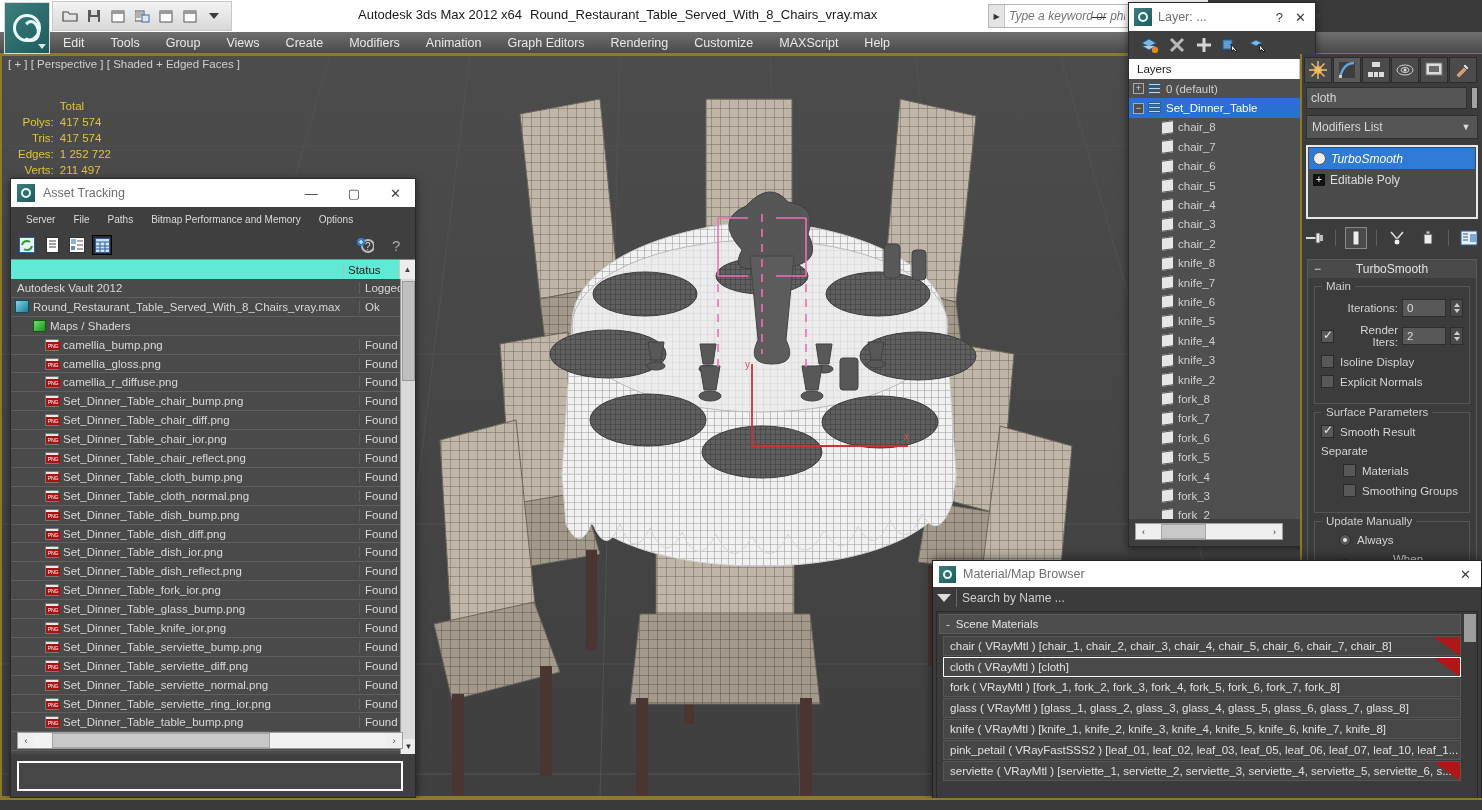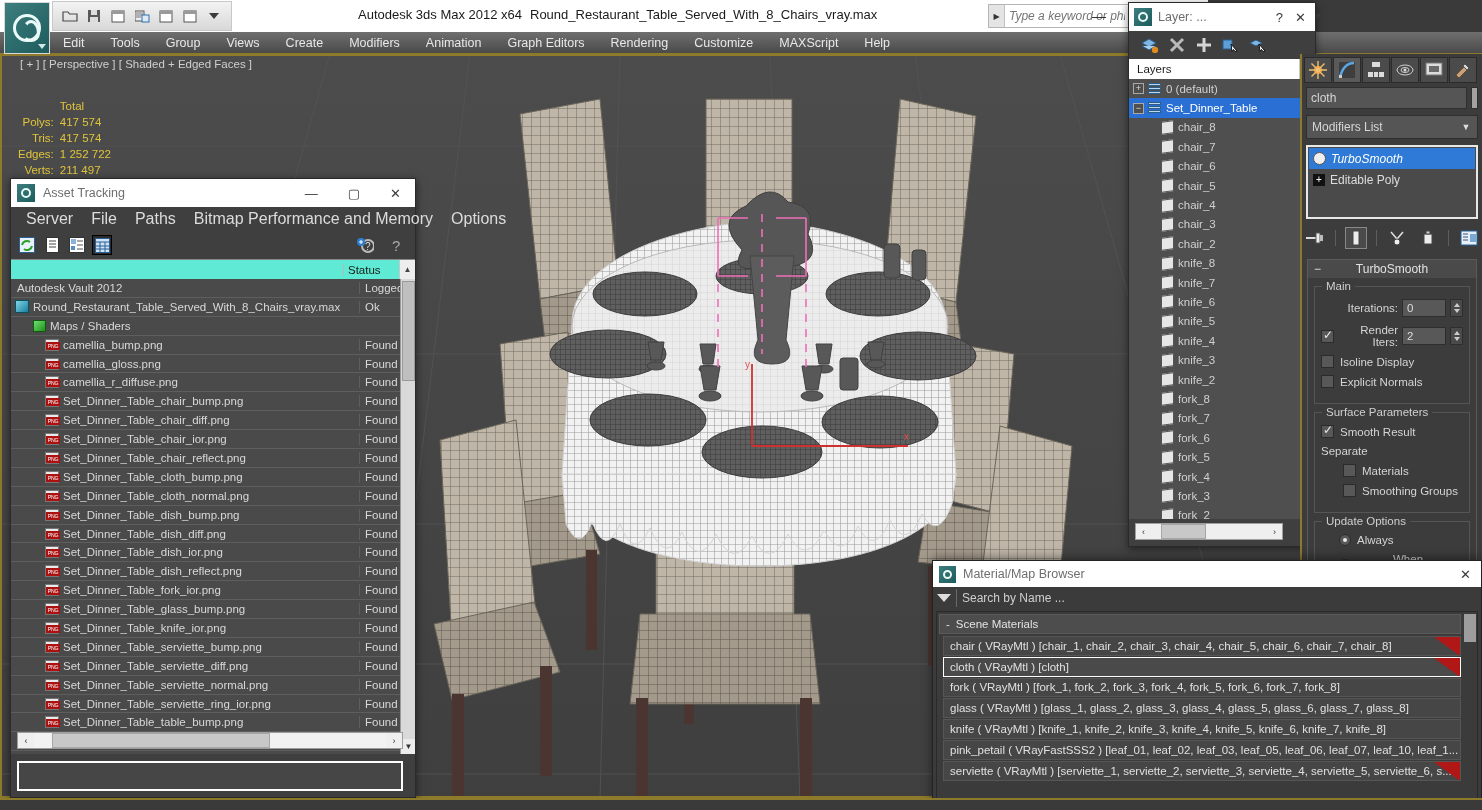--- a/index.html
+++ b/index.html
@@ -73,21 +73,21 @@
     border-bottom:1px solid #8d7a2a;
     display:flex; align-items:center; padding-left:50px;
   }
   .menubar .mi{ color:#e8e8e8; font-size:12.5px; padding:0 13px; white-space:nowrap; }
 
   
   .viewport{
     position:absolute; left:0; top:54px; width:1482px; height:744px;
     background:#474747; overflow:hidden;
   }
-  .vp-label{ position:absolute; left:20px; top:4px; font-size:11.5px; color:#cfcfcf;text-align:center; }
+  .vp-label{ position:absolute; left:8px; top:4px; font-size:11.5px; color:#cfcfcf;text-align:center; }
   .vp-stats{ position:absolute; left:18px; top:44px; font-size:11.5px; color:#e0c43c; line-height:16px; }
   .vp-stats table{ border-collapse:collapse; }
   .vp-stats td{ padding:0 6px 0 0; color:#e0c43c; font-size:11.5px; }
   .vp-stats td.lbl{ text-align:right; }
   .vp-yellowborder{
     position:absolute; left:0; top:54px; width:1482px; height:744px;
     border:2px solid #8d7a2a; pointer-events:none;
   }
 
   
@@ -103,21 +103,21 @@
     width:18px;height:18px;background:linear-gradient(135deg,#3e7e7e,#1d5c5c);
     display:flex;align-items:center;justify-content:center; margin-right:8px;
   }
   .at-title .ico i{ width:10px;height:10px;border:2px solid #eafaf8;border-radius:50%;display:block;}
   .at-title .t{ font-size:12.5px; color:#6e6e6e; }
   .at-title .btns{ margin-left:auto; display:flex; gap:30px; padding-right:8px; }
   .at-title .btns span{ font-size:13px; color:#3a3a3a; }
   .at-menu{
     height:24px; background:#3f3f3f; display:flex; align-items:center; padding-left:6px; gap:0;
   }
-  .at-menu .m{ font-size:16px; color:#dcdcdc; padding:0 9px; white-space:nowrap;text-align:center; }
+  .at-menu .m{ font-size:10px; color:#dcdcdc; padding:0 9px; white-space:nowrap;text-align:center; }
   .at-tools{
     height:28px; background:#3f3f3f; display:flex; align-items:center; padding:0 6px; gap:5px;
     position:relative;
   }
   .tb-icon{ width:20px;height:20px; display:flex;align-items:center;justify-content:center; }
   .tb-icon.sel{ border:1px solid #000; background:#2b2b2b; }
   .at-tools .right{ position:absolute; right:8px; display:flex; gap:12px; }
   .at-head{
     height:20px; background:#5eead4; display:flex; align-items:center;
     border-top:1px solid #888; position:relative;
@@ -1180,21 +1180,21 @@
           <span class="cbx"></span>
           <span>Materials</span>
         </div>
         <div class="chk" style="padding-left:22px;">
           <span class="cbx"></span>
           <span>Smoothing Groups</span>
         </div>
       </div>
 
       <div class="grp">
-        <div class="gl">Update Options</div>
+        <div class="gl">Update Manually</div>
         <div class="chk" style="padding-left:18px;text-align:center;">
           <span class="rad on"></span>
           <span>Always</span>
         </div>
         <div class="chk" style="padding-left:18px;gap:42px;">
           <span class="rad"></span>
           <span>When Rendering</span>
         </div>
         <div class="chk" style="padding-left:18px;">
           <span class="rad"></span>

